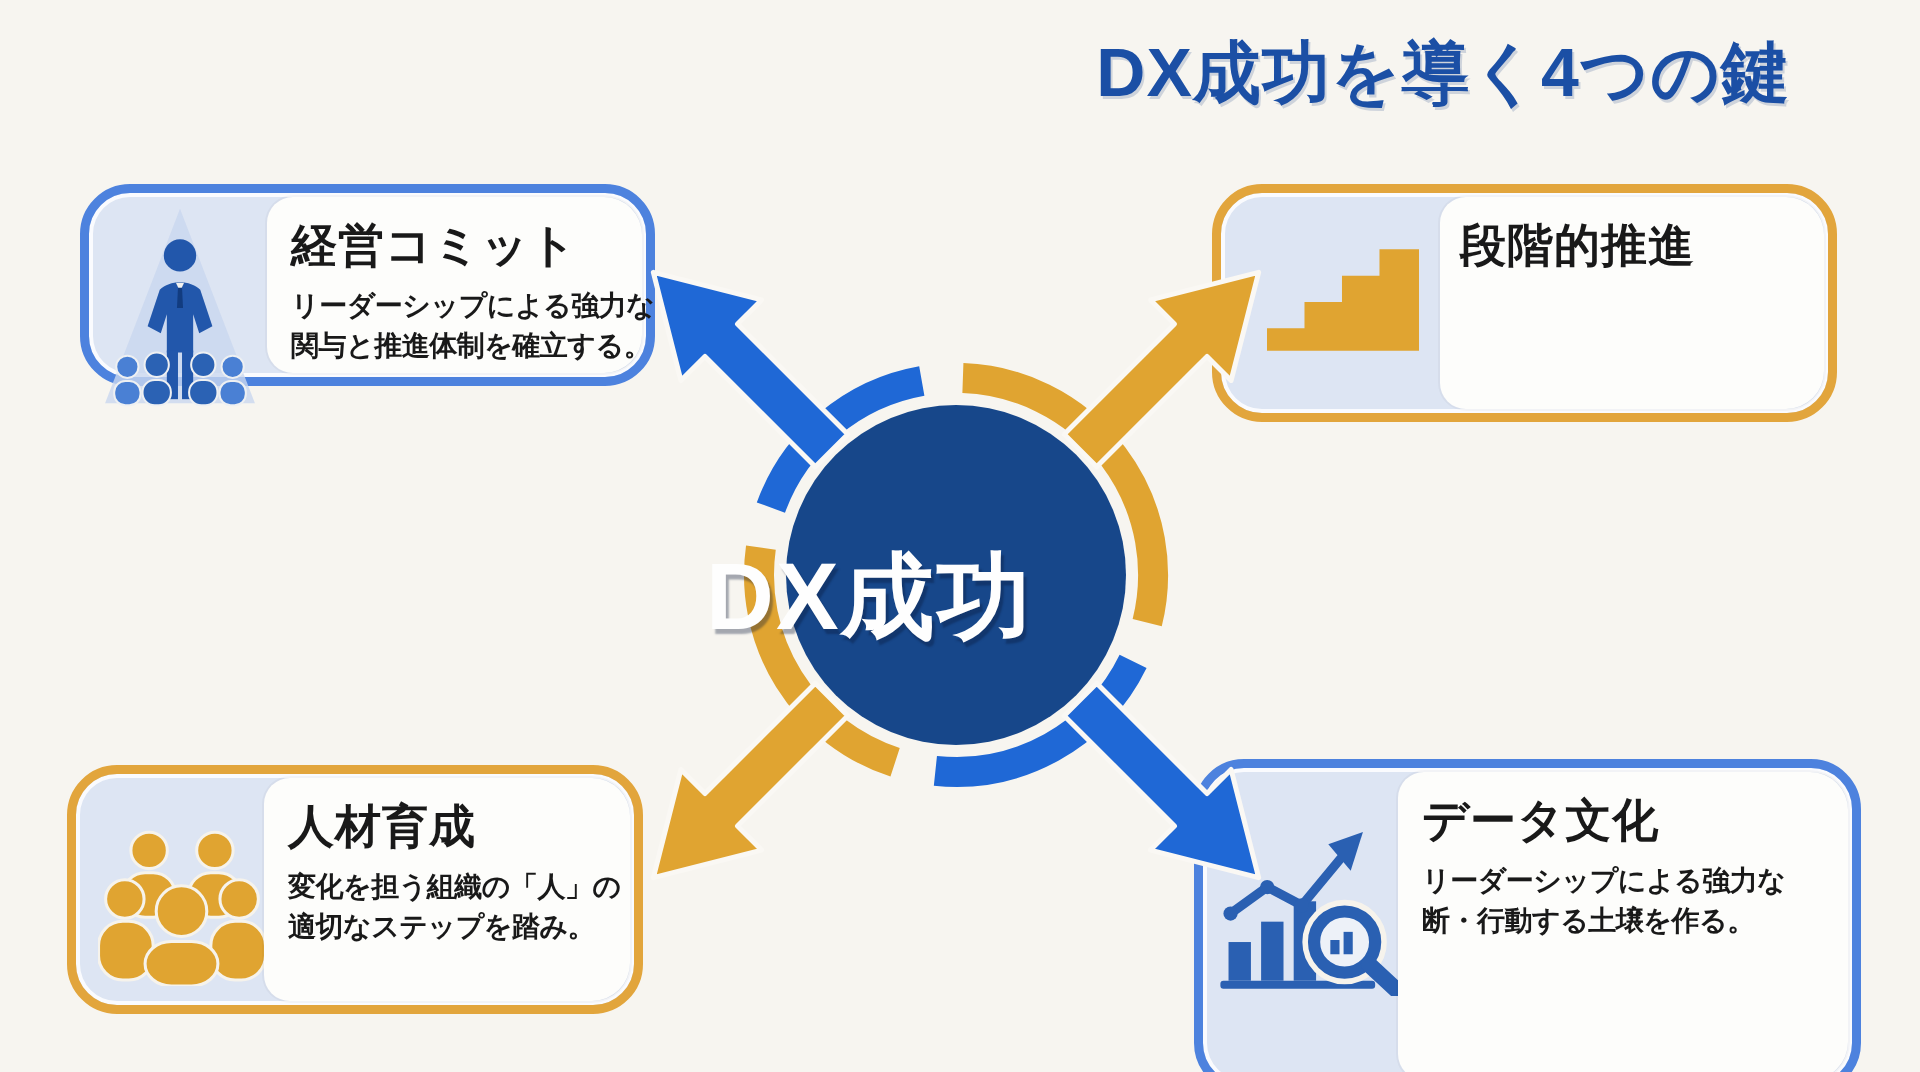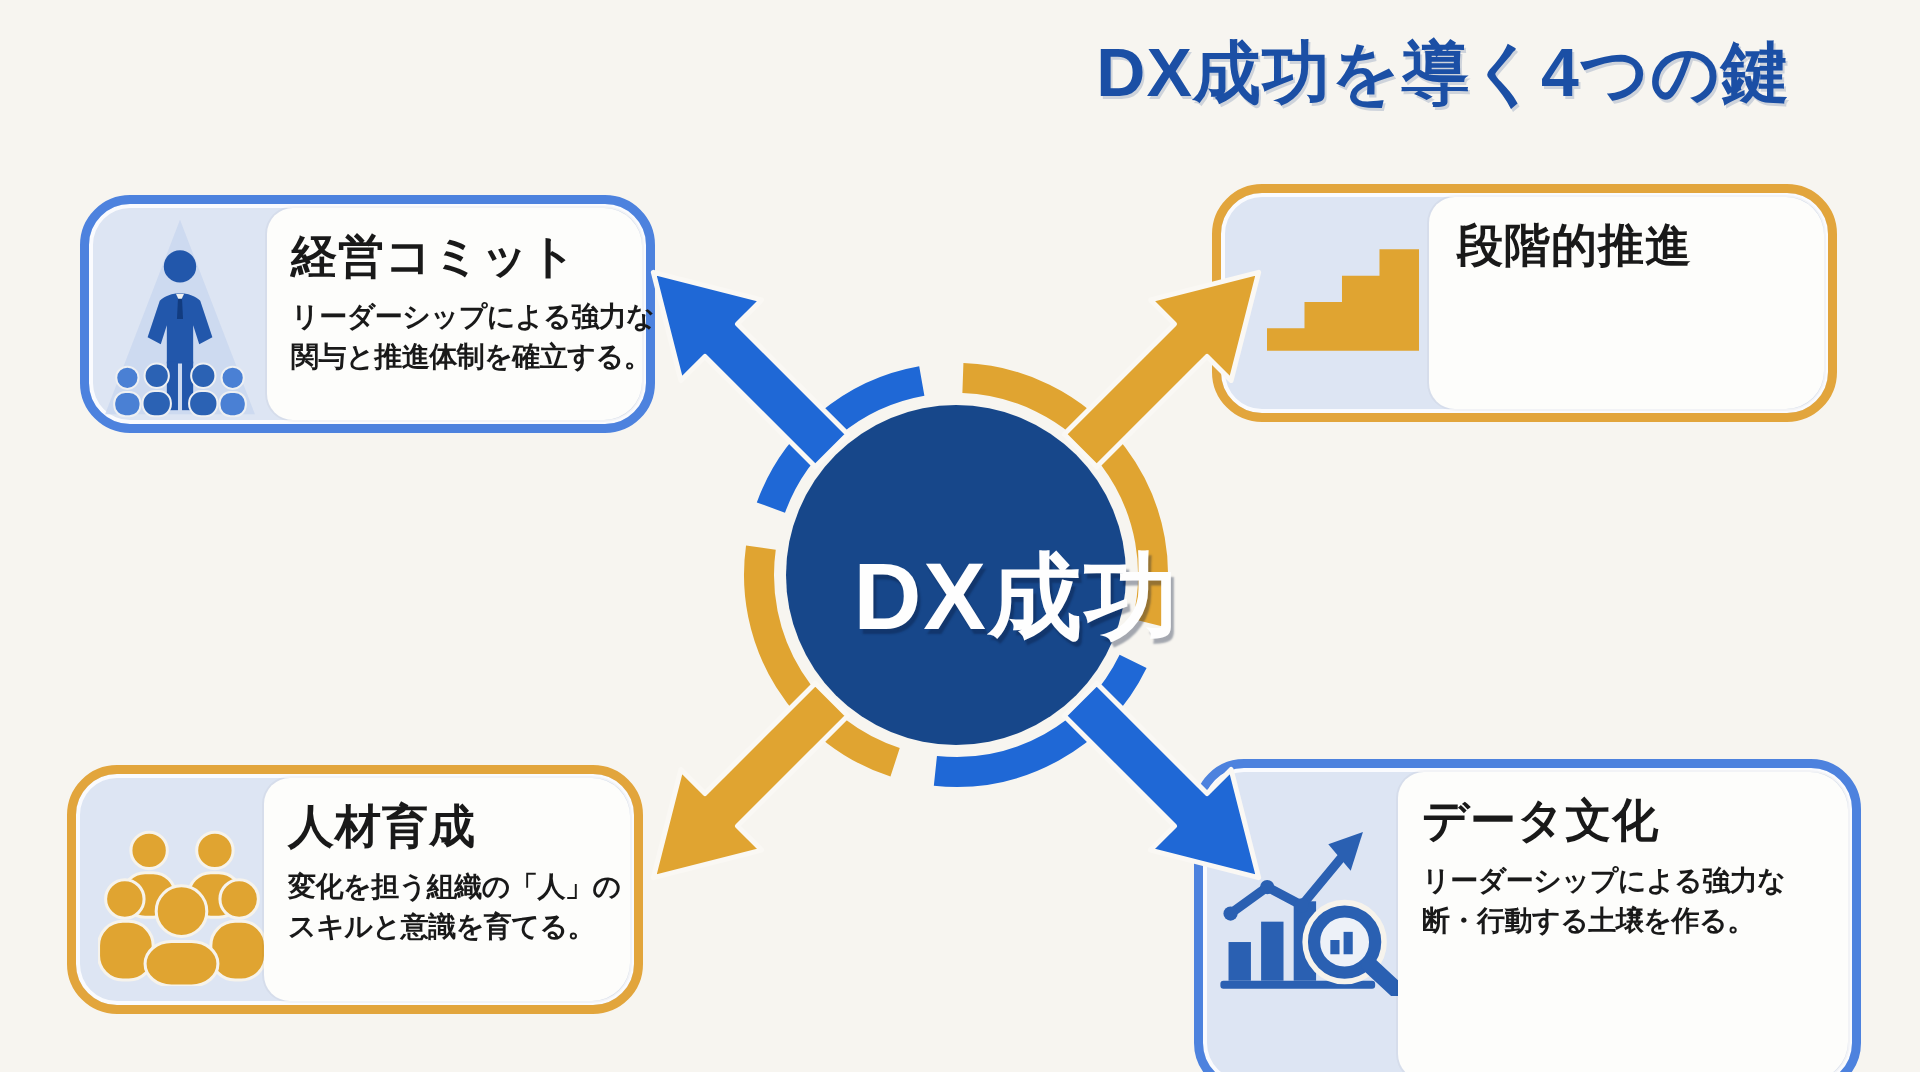--- a/index.html
+++ b/index.html
@@ -33,31 +33,31 @@
     margin:6px 0 14px;font-size:46px;line-height:1.15;font-weight:900;
     color:var(--text);letter-spacing:1px;
   }
   .card-desc{
     margin:0;font-size:28px;font-weight:700;color:var(--text);
     line-height:1.42;white-space:pre;letter-spacing:-0.5px;
   }
   .icon{position:absolute}
   .hub{position:absolute;left:496px;top:115px;width:920px;height:920px}
   .hub-label{
-    position:absolute;left:680px;top:534px;width:500px;text-align:right;
+    position:absolute;left:706px;top:534px;width:500px;text-align:left;
     font-size:94px;font-weight:900;color:#fefefe;letter-spacing:2px;
     text-shadow:3px 5px 2px rgba(8,22,55,.35);
   }
 </style>
 </head>
 <body>
 
 <h1 class="title">DX成功を導く4つの鍵</h1>
 
-<section class="card card-blue" style="left:80px;top:195px;width:575px;height:238px">
+<section class="card card-blue" style="left:80px;top:184px;width:575px;height:202px">
   <svg class="icon" style="left:10px;top:8px;width:162px;height:206px" viewBox="0 0 160 200">
     <polygon points="80,6 6,198 154,198" fill="#c9d7ef" opacity="0.8"></polygon>
     <circle cx="80" cy="52" r="16" fill="#2257ab"></circle>
     <path d="M60,86 C70,76 90,76 100,86 L112,122 L99,129 L93,110 L93,148 L67,148 L67,110 L61,129 L48,122 Z" fill="#2257ab"></path>
     <polygon points="76,79 84,79 80,88" fill="#f2f2f0"></polygon>
     <polygon points="78,84 82,84 83,104 77,104" fill="#123c80"></polygon>
     <rect x="67" y="146" width="11" height="48" fill="#2257ab"></rect>
     <rect x="82" y="146" width="11" height="48" fill="#2257ab"></rect>
     <g stroke="#eef0f2" stroke-width="2">
       <circle cx="28" cy="162" r="11" fill="#4a80d4"></circle>
@@ -74,21 +74,21 @@
     <h2 class="card-title">経営コミット</h2>
     <p class="card-desc">リーダーシップによる強力な
 関与と推進体制を確立する。</p>
   </div>
 </section>
 
 <section class="card card-gold" style="left:1212px;top:184px;width:625px;height:238px">
   <svg class="icon" style="left:46px;top:56px;width:152px;height:102px" viewBox="0 0 150 100">
     <path d="M0,100 L0,78 L37,78 L37,52 L74,52 L74,26 L111,26 L111,0 L150,0 L150,100 Z" fill="var(--gold)"></path>
   </svg>
-  <div class="panel" style="left:208px;padding-left:28px">
+  <div class="panel" style="left:219px;padding-left:20px">
     <h2 class="card-title">段階的推進</h2>
   </div>
 </section>
 
 <section class="card card-gold" style="left:67px;top:765px;width:576px;height:249px">
   <svg class="icon" style="left:22px;top:40px;width:168px;height:172px" viewBox="0 0 165 170">
     <g fill="var(--gold)" stroke="#f6f3ec" stroke-width="3">
       <circle cx="50" cy="36" r="18"></circle>
         <rect x="24" y="58" width="52" height="44" rx="22"></rect>
       <circle cx="115" cy="36" r="18"></circle>
@@ -97,21 +97,21 @@
         <rect x="0" y="106" width="54" height="58" rx="24"></rect>
       <circle cx="139" cy="84" r="19"></circle>
         <rect x="111" y="106" width="54" height="58" rx="24"></rect>
       <circle cx="82" cy="96" r="25"></circle>
         <rect x="46" y="126" width="72" height="44" rx="26"></rect>
     </g>
   </svg>
   <div class="panel" style="left:188px">
     <h2 class="card-title">人材育成</h2>
     <p class="card-desc">変化を担う組織の「人」の
-スキルと意識を育てる。</p>
+適切なステップを踏み。</p>
   </div>
 </section>
 
 <section class="card card-blue" style="left:1194px;top:759px;width:667px;height:334px">
   <svg class="icon" style="left:10px;top:60px;width:196px;height:168px" viewBox="0 0 190 165">
     <rect x="6" y="150" width="152" height="8" rx="3" fill="var(--icon-blue)"></rect>
     <rect x="14" y="112" width="22" height="38" fill="var(--icon-blue)"></rect>
     <rect x="46" y="92" width="22" height="58" fill="var(--icon-blue)"></rect>
     <rect x="78" y="72" width="22" height="78" fill="var(--icon-blue)"></rect>
     <polyline points="16,84 52,58 86,76 124,30" fill="none" stroke="var(--icon-blue)" stroke-width="9" stroke-linecap="round" stroke-linejoin="round"></polyline>

